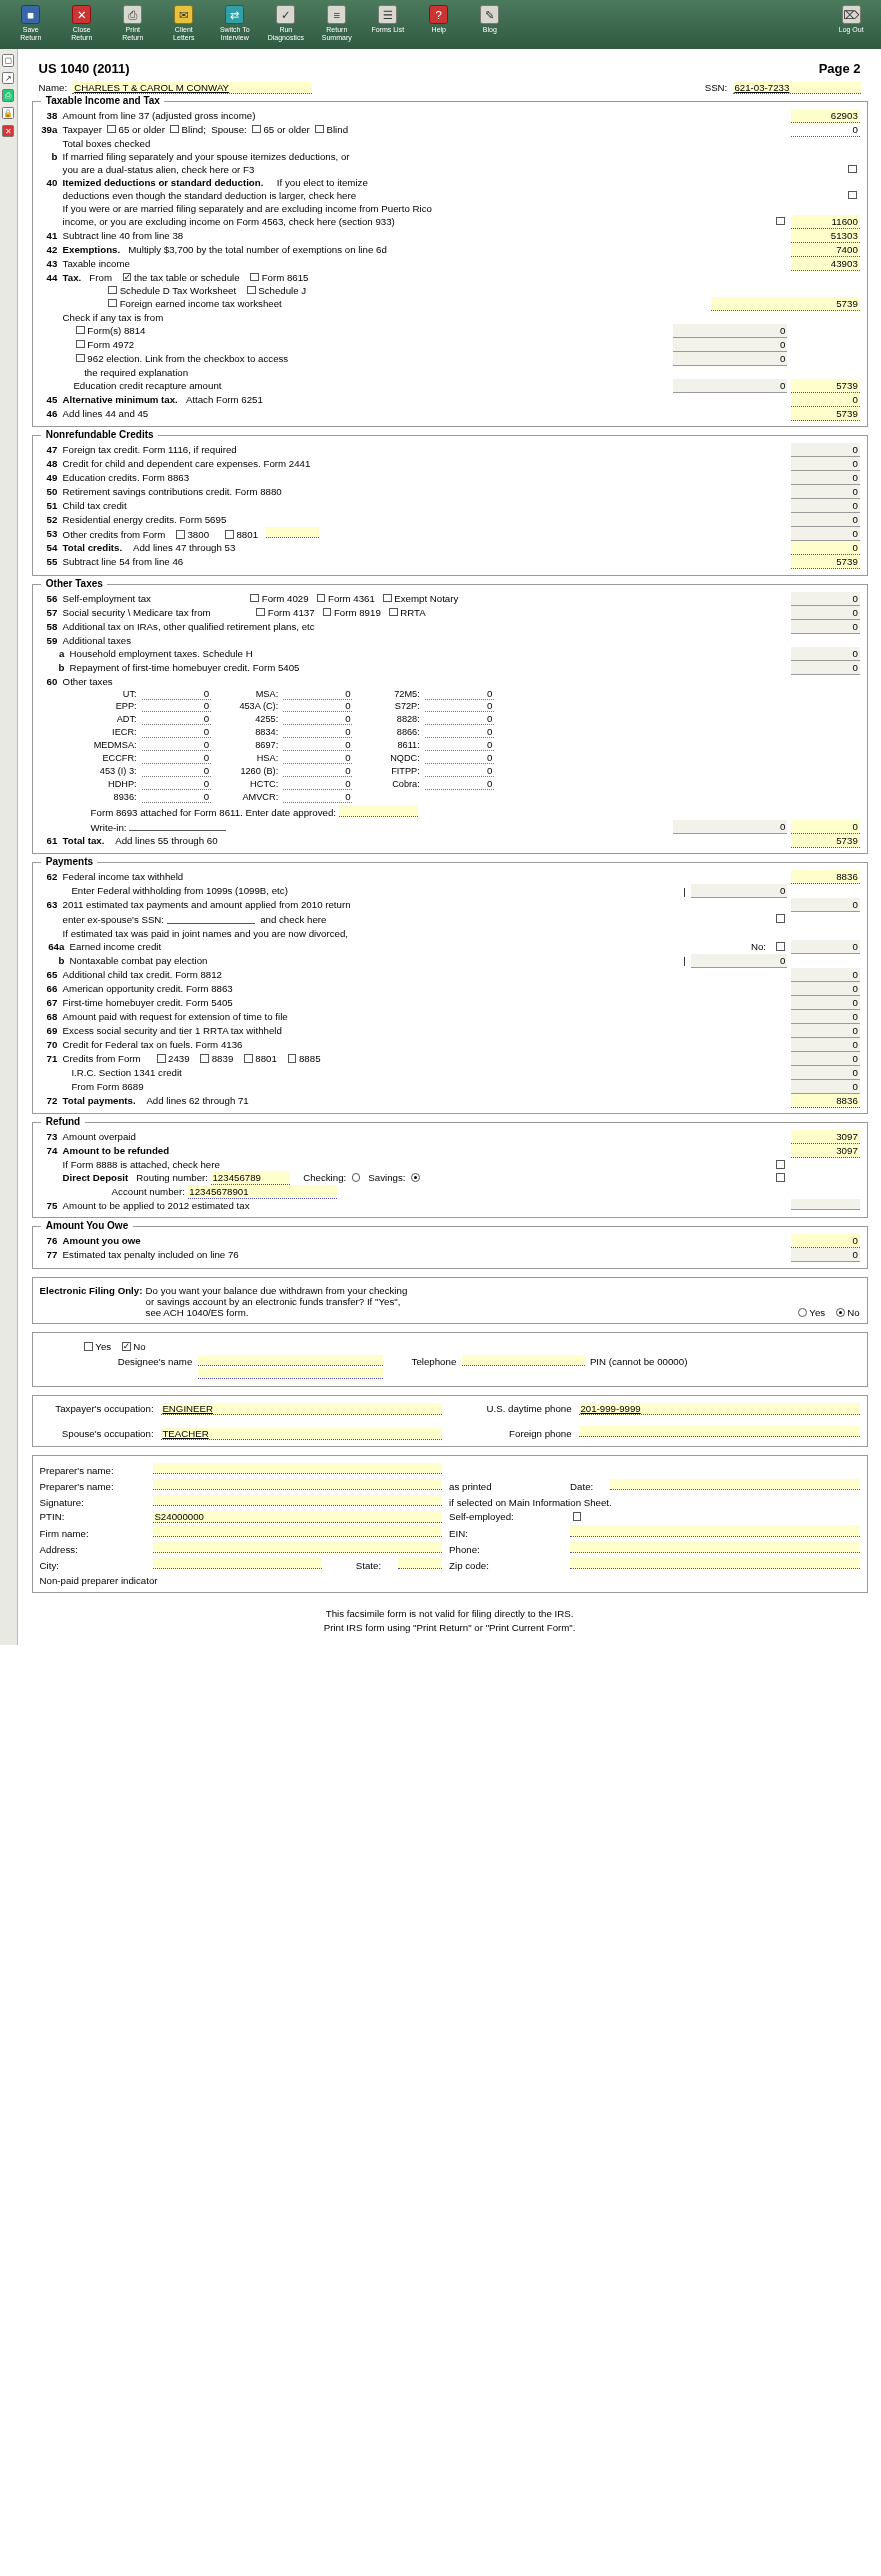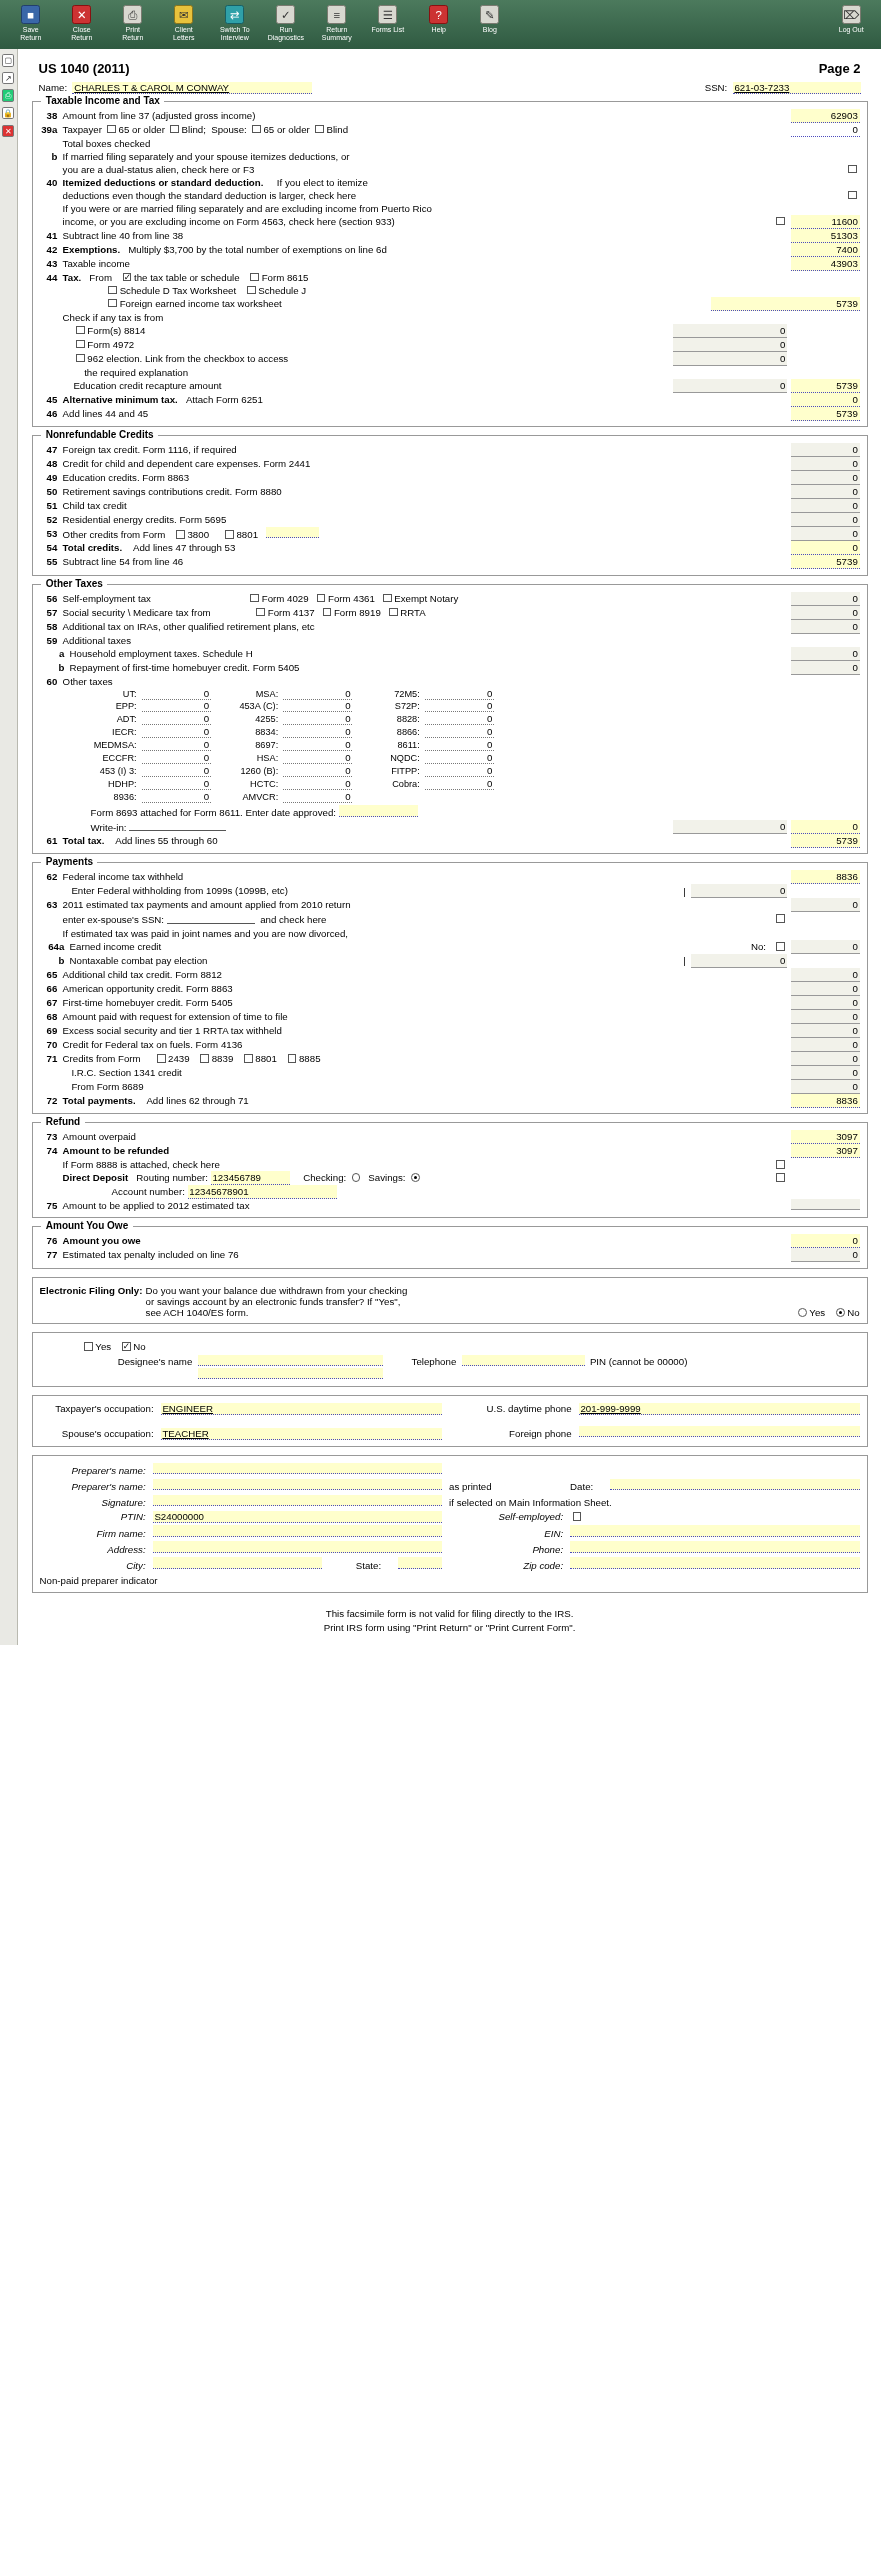--- a/index.html
+++ b/index.html
@@ -205,21 +205,21 @@
     line-height: 14px;
     padding: 5.3px 0 1.8px 0;
   }
   .prep-grid {
     display: grid;
     grid-template-columns: 106px 1fr 114px 1fr;
     gap: 2.6px 7px;
     align-items: baseline;
     font-size: 9.7px;
   }
-  .prep-grid .lbl { text-align: right; font-style: italic; }
+  .prep-grid .lbl { text-align: left; }
   .occ-grid {
     display: grid;
     grid-template-columns: 114px 1fr 123px 1fr;
     gap: 11px 7px;
     align-items: baseline;
   }
   .occ-grid .lbl { text-align: right; }
 </style>
 </head>
 <body>

